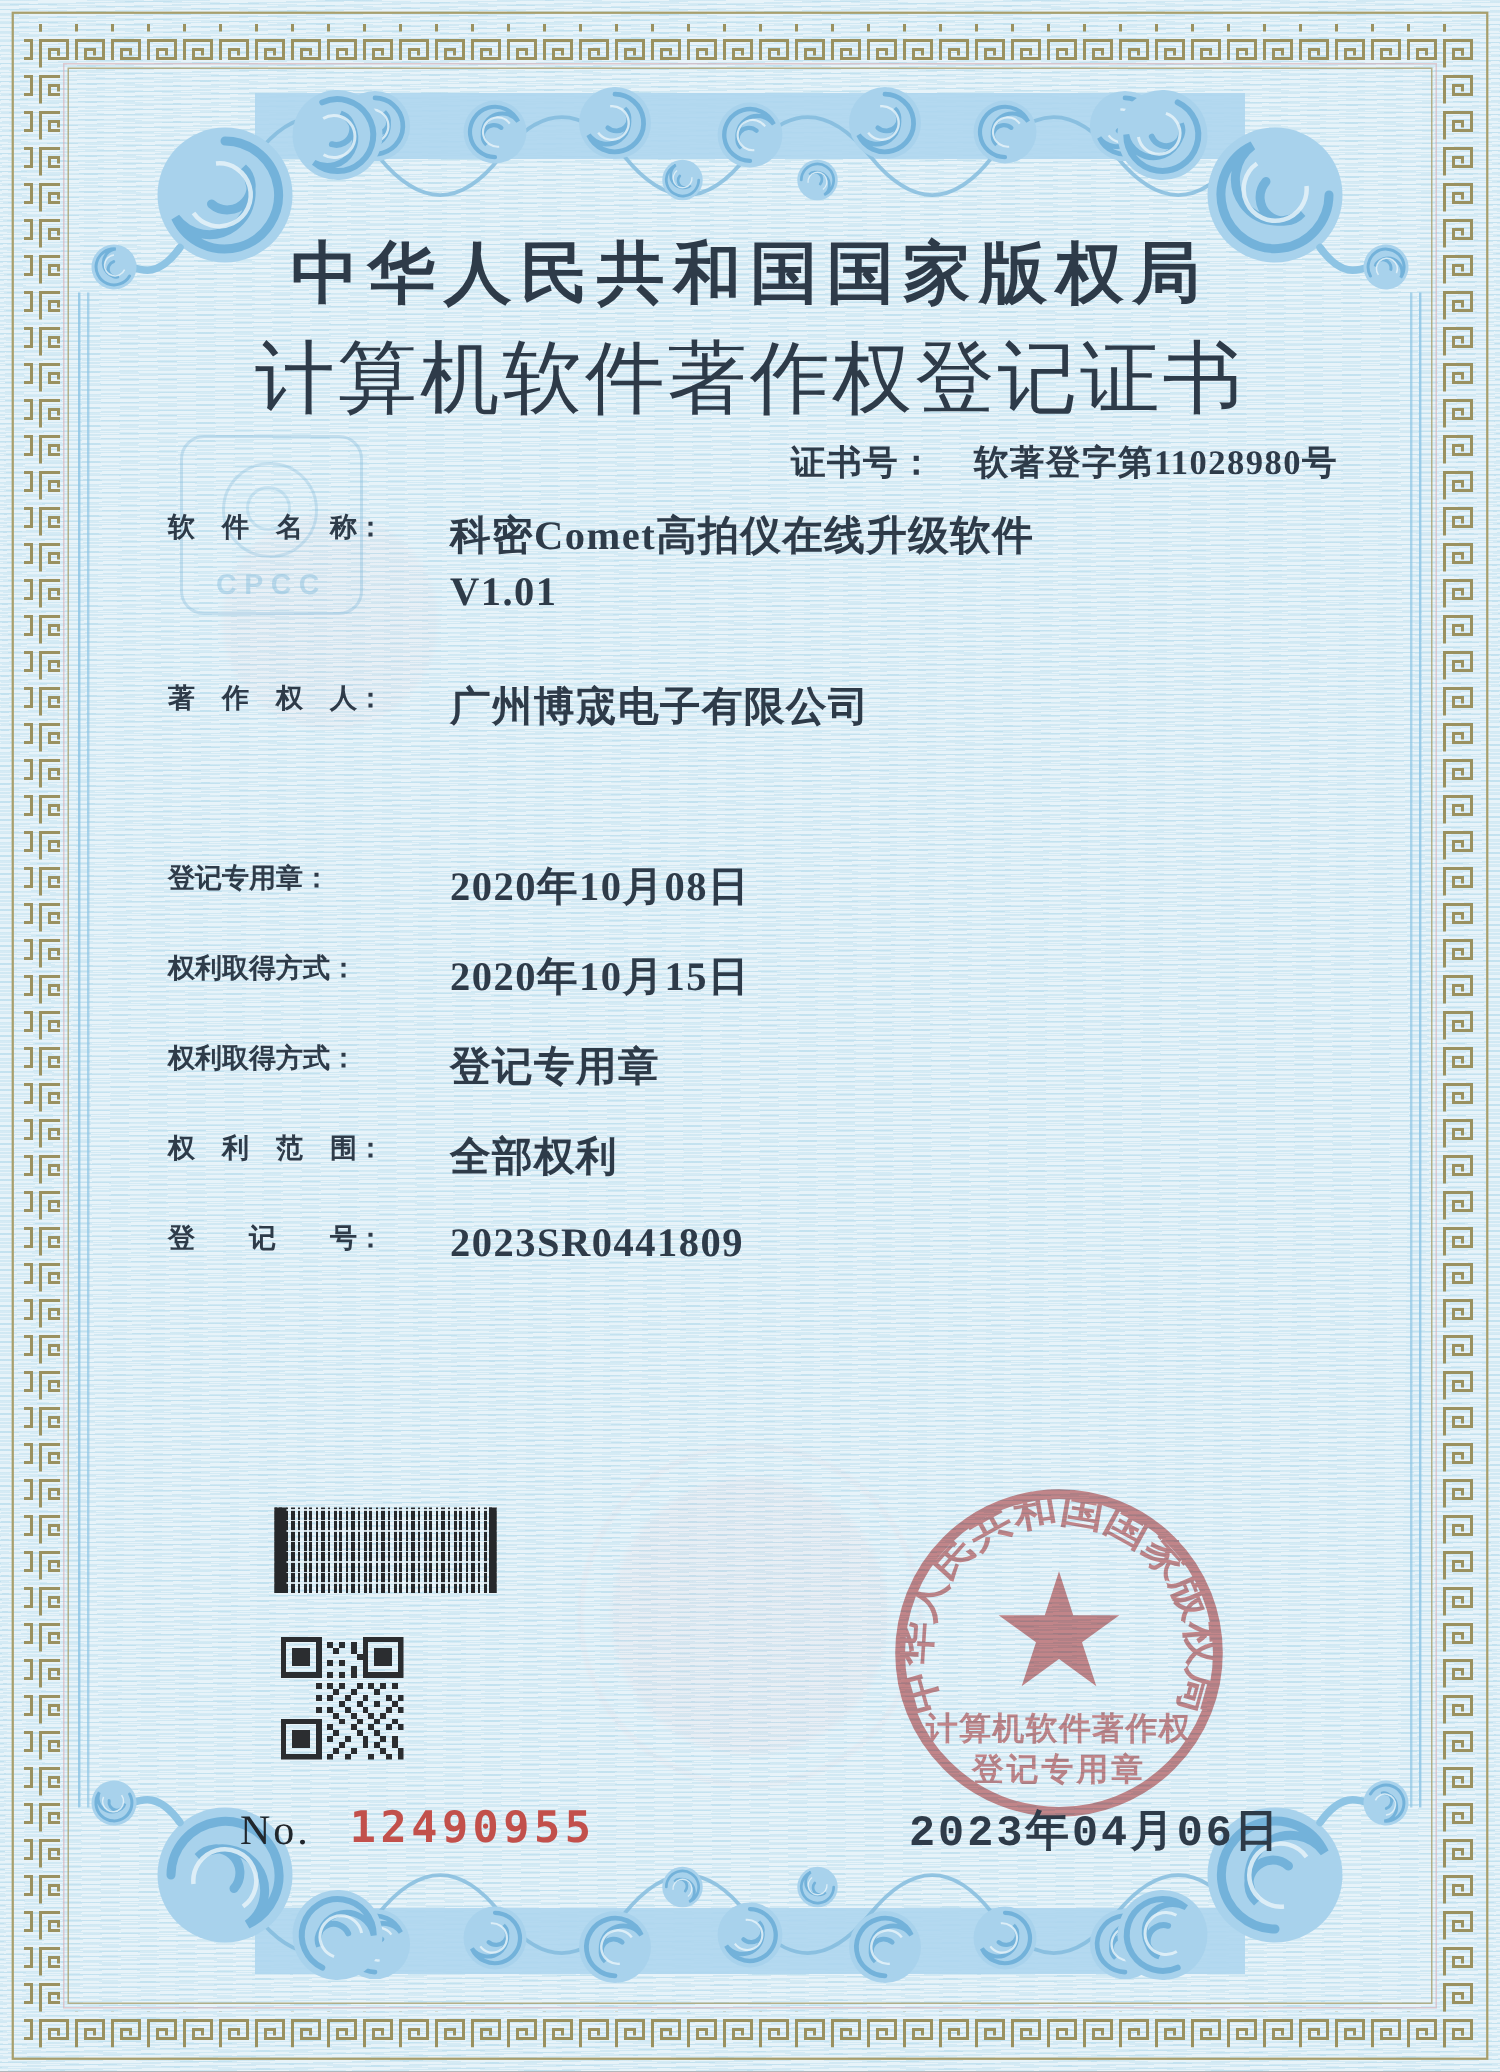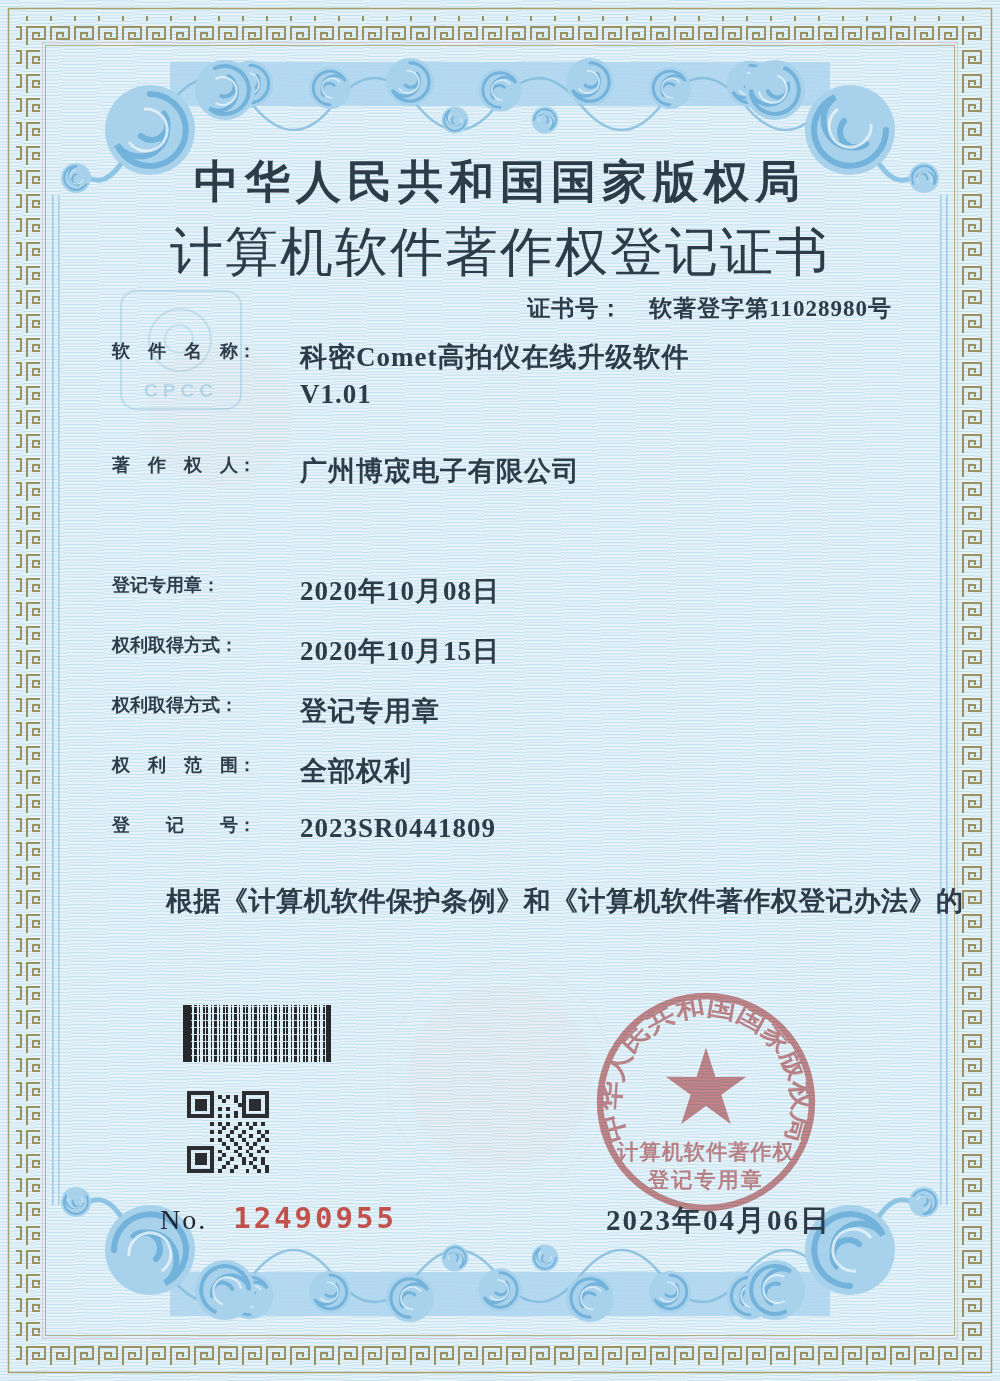--- a/index.html
+++ b/index.html
@@ -107,21 +107,21 @@
   .serial-label{font-size:28px;font-weight:400;color:#20262c;letter-spacing:2px;}
   .serial-number{
     font-family:"DejaVu Sans Mono",monospace;
     font-size:29px;font-weight:700;color:var(--serial-red);
     letter-spacing:3px;margin-left:22px;vertical-align:1px;
   }
 
   .seal{position:absolute;left:590px;top:986px;mix-blend-mode:multiply;opacity:.88;}
   .issue-date{
     position:absolute;left:606px;top:1201px;
-    font-size:29px;font-weight:700;letter-spacing:2px;color:var(--text-dark);white-space:nowrap;
+    font-size:29px;font-weight:700;letter-spacing:2px;color:var(--text-dark);white-space:nowrap;font-family:Liberation Mono, monospace;
   }
 </style>
 </head>
 <body>
 
 <div class="page">
 
   <svg class="frame-svg" width="1000" height="1381" viewBox="0 0 1000 1381" aria-hidden="true">
     <defs>
       <pattern id="greek" patternUnits="userSpaceOnUse" width="24" height="24">
@@ -246,21 +246,20 @@
   <div class="field-row row-5">
     <span class="field-label">权　利　范　围：</span>
     <span class="field-value">全部权利</span>
   </div>
 
   <div class="field-row row-6">
     <span class="field-label">登　　记　　号：</span>
     <span class="field-value">2023SR0441809</span>
   </div>
 
-  <div class="statement-line statement-1">根据《计算机软件保护条例》和《计算机软件著作权登记办法》的</div>
 
   <div class="barcode"></div>
 
   <svg class="qr" viewBox="0 0 21 21" shape-rendering="crispEdges" aria-hidden="true">
     <g fill="#2b2d30">
       <path fill-rule="evenodd" d="M0 0h7v7H0zM1 1h5v5H1zM2 2h3v3H2z"></path>
       <path fill-rule="evenodd" d="M14 0h7v7h-7zM15 1h5v5h-5zM16 2h3v3h-3z"></path>
       <path fill-rule="evenodd" d="M0 14h7v7H0zM1 15h5v5H1zM2 16h3v3H2z"></path>
       <path d="M8 1h1v1H8zM10 1h1v1h-1zM12 1h1v1h-1zM9 2h1v1H9zM12 2h1v1h-1zM13 3h1v1h-1zM8 4h1v1H8zM10 4h1v1h-1zM12 5h1v1h-1zM8 6h1v1H8zM10 6h1v1h-1zM12 6h1v1h-1zM6 8h1v1H6zM6 10h1v1H6zM6 12h1v1H6zM8 8h1v1H8zM10 8h1v1h-1zM13 8h1v1h-1zM15 8h1v1h-1zM17 8h1v1h-1zM19 8h1v1h-1zM9 9h1v1H9zM12 9h1v1h-1zM16 9h1v1h-1zM8 10h1v1H8zM11 10h1v1h-1zM14 10h1v1h-1zM18 10h1v1h-1zM20 10h1v1h-1zM10 11h1v1h-1zM13 11h1v1h-1zM16 11h1v1h-1zM19 11h1v1h-1zM8 12h1v1H8zM11 12h1v1h-1zM14 12h1v1h-1zM18 12h1v1h-1zM20 12h1v1h-1zM9 13h1v1H9zM12 13h1v1h-1zM15 13h1v1h-1zM17 13h1v1h-1zM10 14h1v1h-1zM13 14h1v1h-1zM16 14h1v1h-1zM19 14h1v1h-1zM8 15h1v1H8zM12 15h1v1h-1zM15 15h1v1h-1zM18 15h1v1h-1zM20 15h1v1h-1zM9 16h1v1H9zM13 16h1v1h-1zM16 16h1v1h-1zM8 17h1v1H8zM11 17h1v1h-1zM14 17h1v1h-1zM17 17h1v1h-1zM19 17h1v1h-1zM10 18h1v1h-1zM14 18h1v1h-1zM16 18h1v1h-1zM19 18h1v1h-1zM9 19h1v1H9zM12 19h1v1h-1zM17 19h1v1h-1zM20 19h1v1h-1zM8 20h1v1H8zM11 20h1v1h-1zM15 20h1v1h-1zM18 20h1v1h-1zM20 20h1v1h-1z"></path>
     </g>

